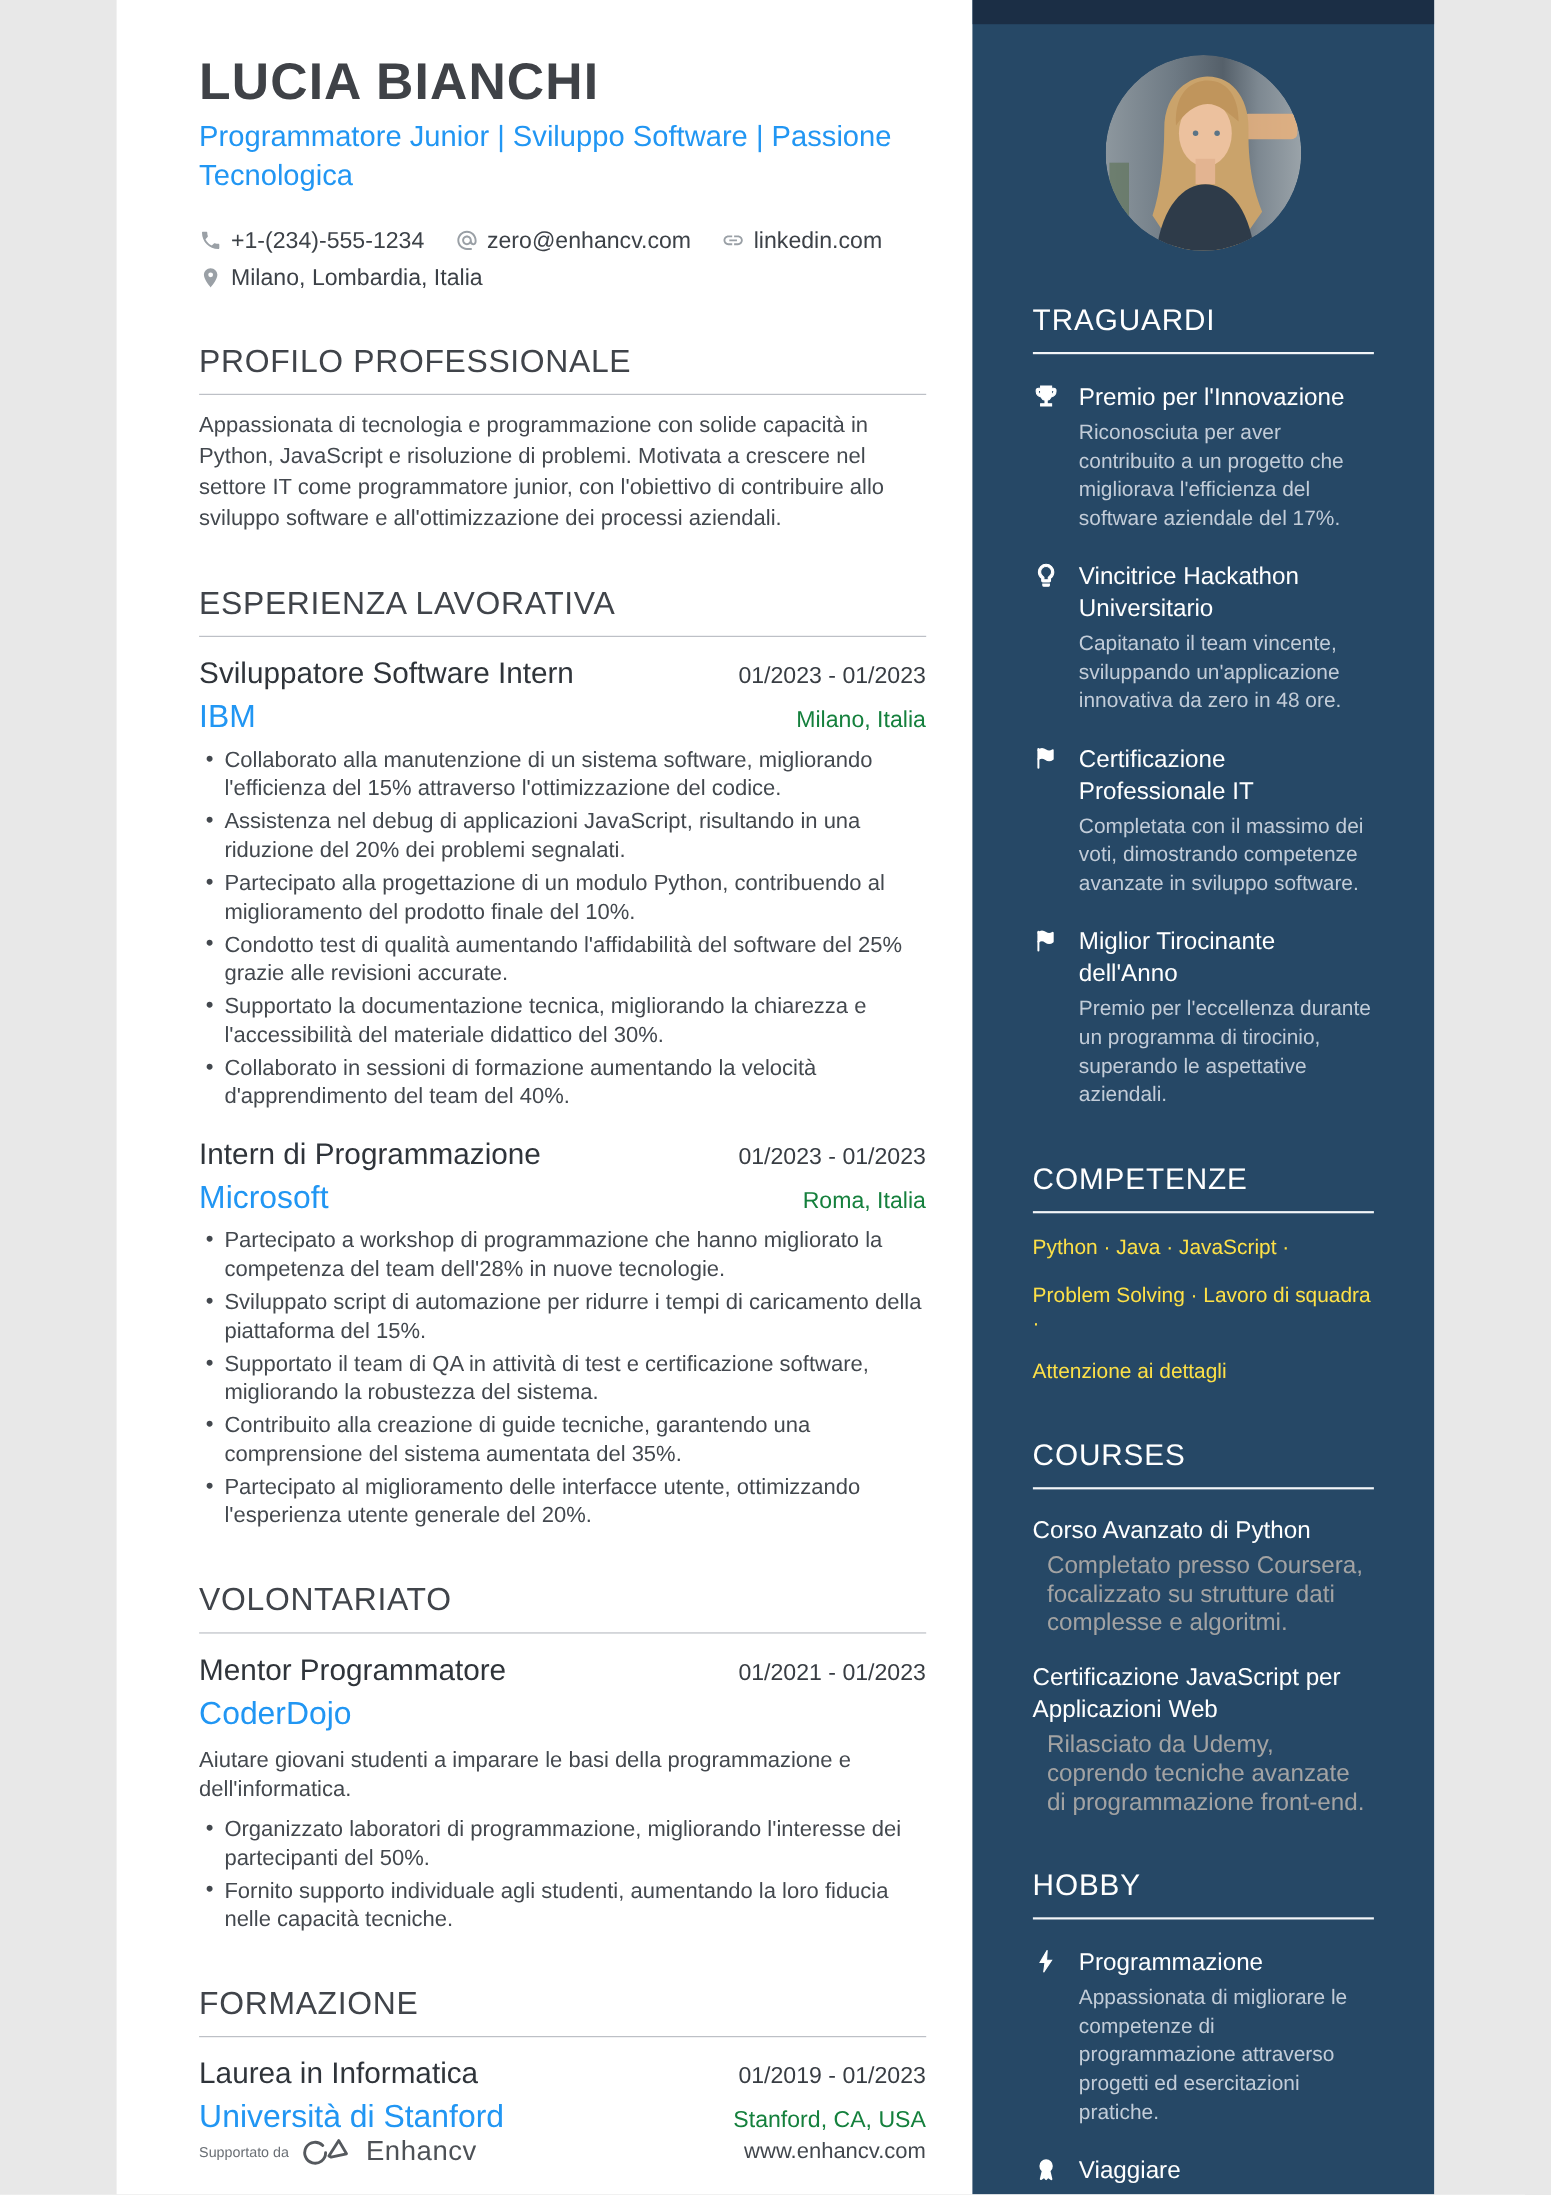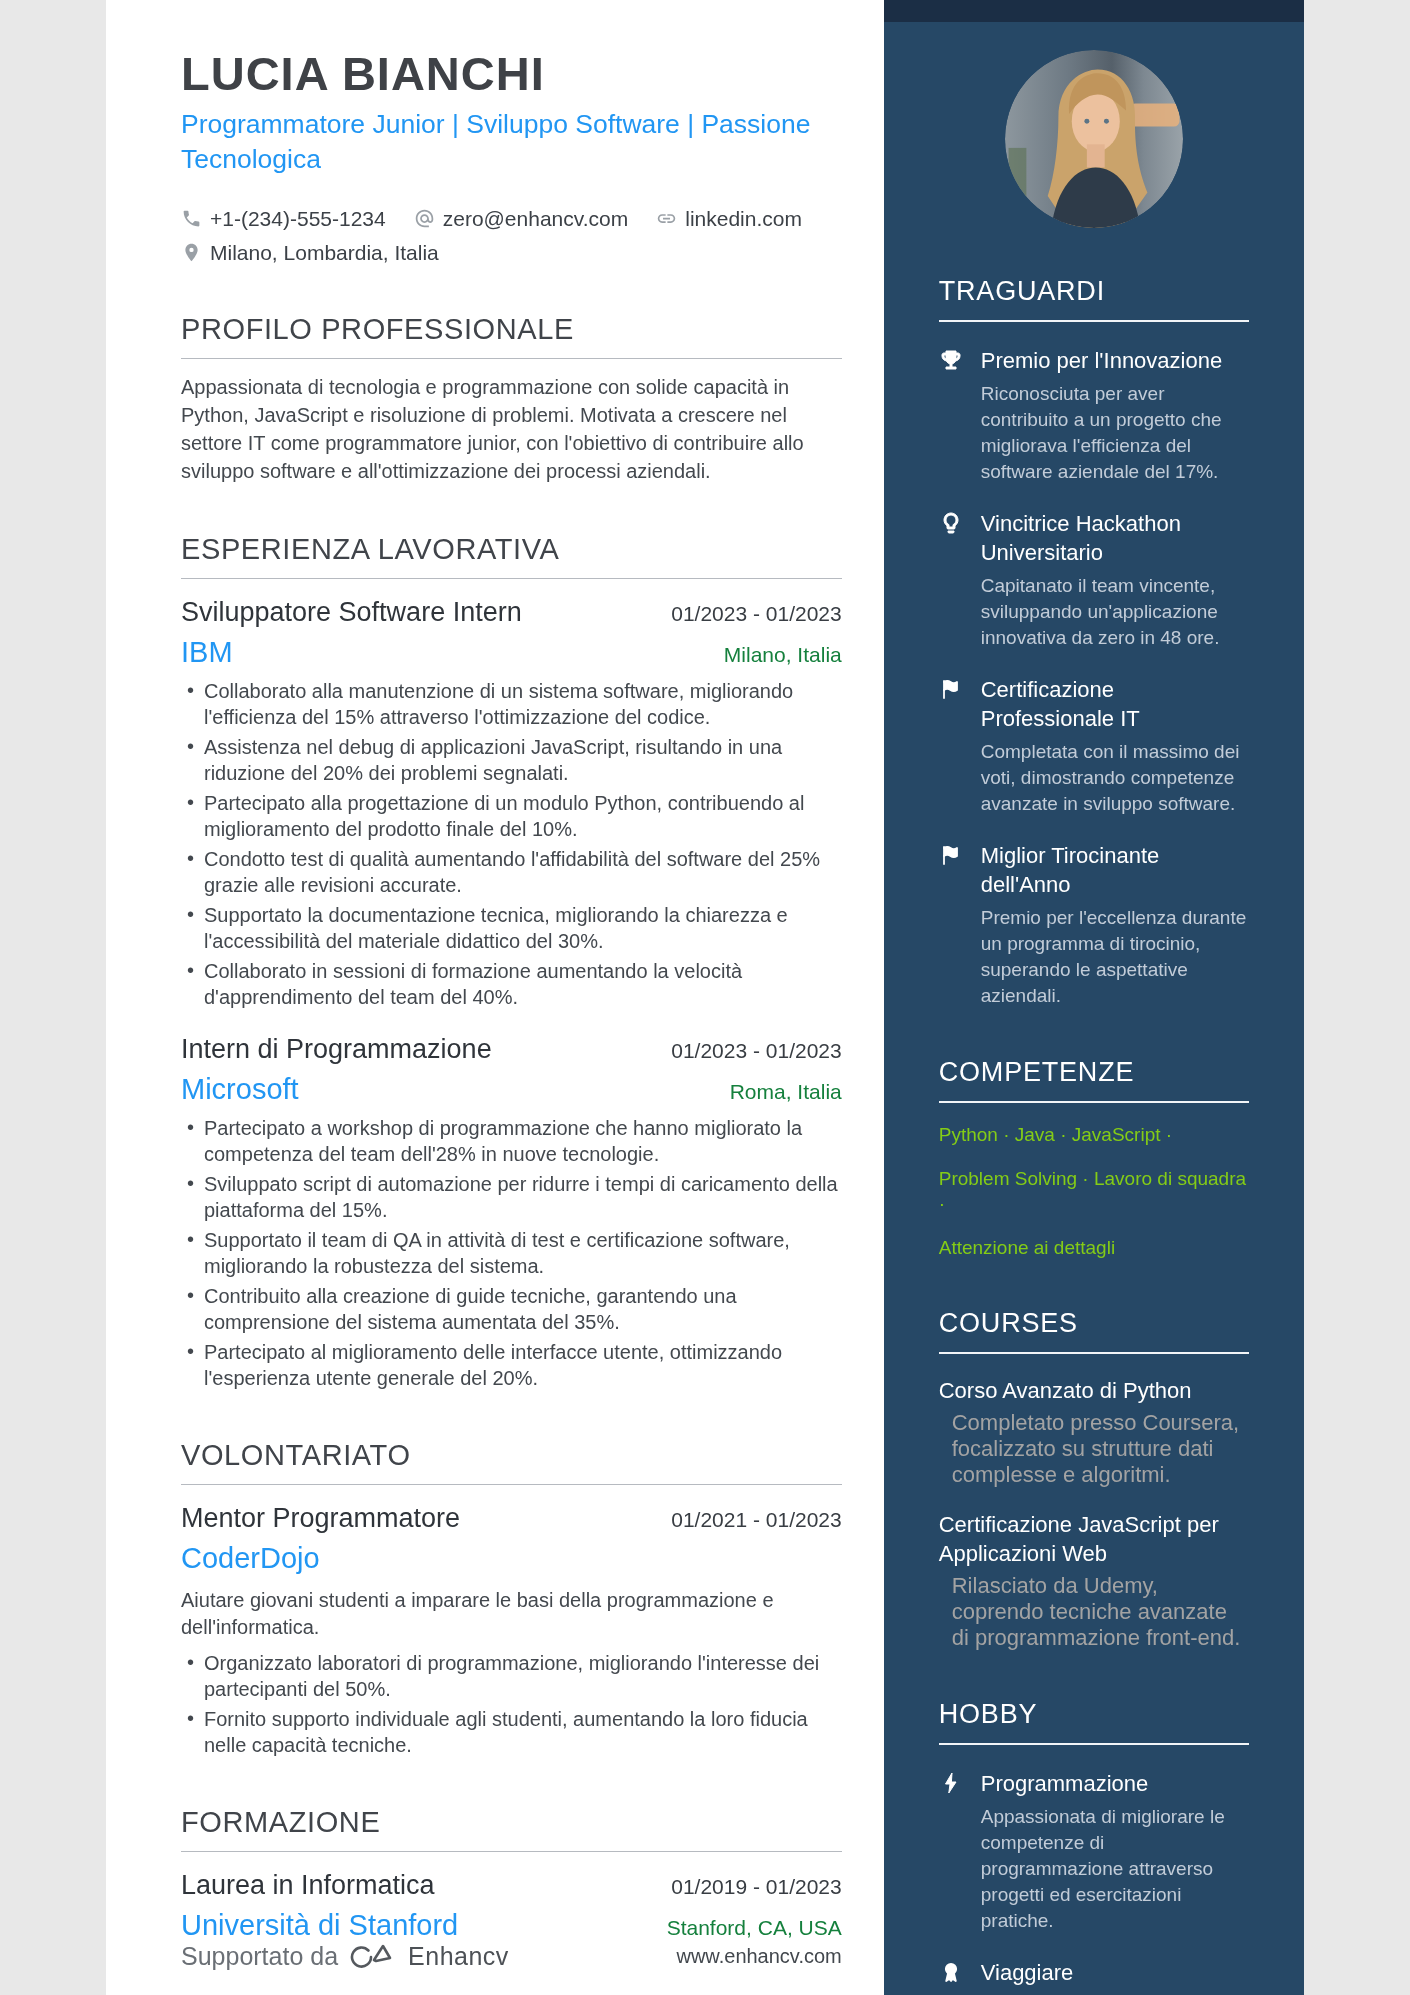--- a/index.html
+++ b/index.html
@@ -34,21 +34,21 @@
   .entry-loc{ font-size:21px; color:#15803d; }
 
   ul.bullets{ list-style:none; margin-top:9px; }
   ul.bullets li{ position:relative; padding-left:23px; font-size:20px; line-height:26px; color:#43484e; margin-top:4px; }
   ul.bullets li::before{ content:"•"; position:absolute; left:6px; top:-1px; color:#43484e; }
 
   .summary{ margin-top:12px; font-size:20px; line-height:27px; color:#43484e; }
 
   .footer{ margin-top:auto; display:flex; align-items:center; }
   .footer-left{ display:flex; align-items:center; gap:12px; }
-  .supported{ font-size:25px; color:#6a6f75; }
+  .supported{ font-size:13px; color:#6a6f75; }
   .brand-logo svg{ width:46px; height:30px; display:block; }
   .brand-name{ font-size:25px; color:#4d5156; letter-spacing:0.5px; }
   .website{ margin-left:auto; font-size:20px; color:#42474d; }
 
   
   .sidebar{ position:relative; width:488px; height:100%; background:#264866; padding:0 55px 40px 55px; overflow:hidden; }
   .sidebar-band{ position:absolute; top:0; left:0; width:100%; height:22px; background:#1b2e45; }
 
   .avatar-wrap{ margin:50px auto 0; width:178px; height:178px; border-radius:50%; overflow:hidden; }
   .avatar-wrap svg{ display:block; }
@@ -57,21 +57,21 @@
   .sb-section h3{ font-size:27px; font-weight:500; letter-spacing:0.8px; color:#ffffff; }
   .sb-rule{ border:none; border-top:2px solid #f2f5f8; margin-top:13px; }
 
   .sb-item{ display:flex; gap:18px; margin-top:24px; }
   .sb-icon{ flex:0 0 24px; padding-top:2px; }
   .sb-icon svg{ width:24px; height:24px; fill:#ffffff; stroke:#ffffff; }
   .sb-item-body{ flex:1; }
   .sb-item-title{ font-size:22px; line-height:29px; color:#ffffff; font-weight:500; }
   .sb-item-desc{ margin-top:6px; font-size:19px; line-height:26px; color:#c2ccd8; }
 
-  .skill-line{ margin-top:19px; font-size:19px; line-height:25px; color:#84cc16; }
+  .skill-line{ margin-top:19px; font-size:19px; line-height:25px; color:#fde047; }
 
   .course{ margin-top:22px; }
   .course-title{ font-size:22px; line-height:29px; color:#ffffff; font-weight:500; }
   .course-desc{ margin-top:5px; font-size:22px; line-height:26px; color:#a3a3a3;margin-left:13px; }
 </style>
 </head>
 <body>
 
 <div class="page">
 

